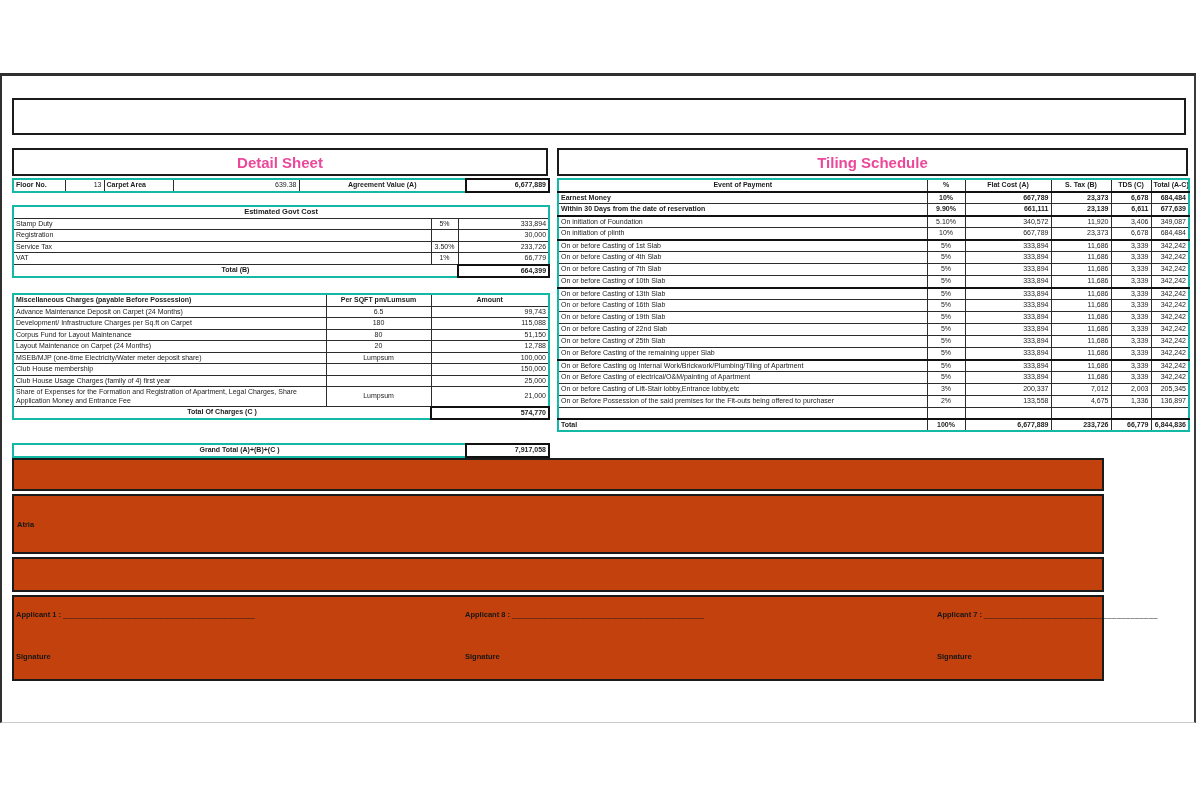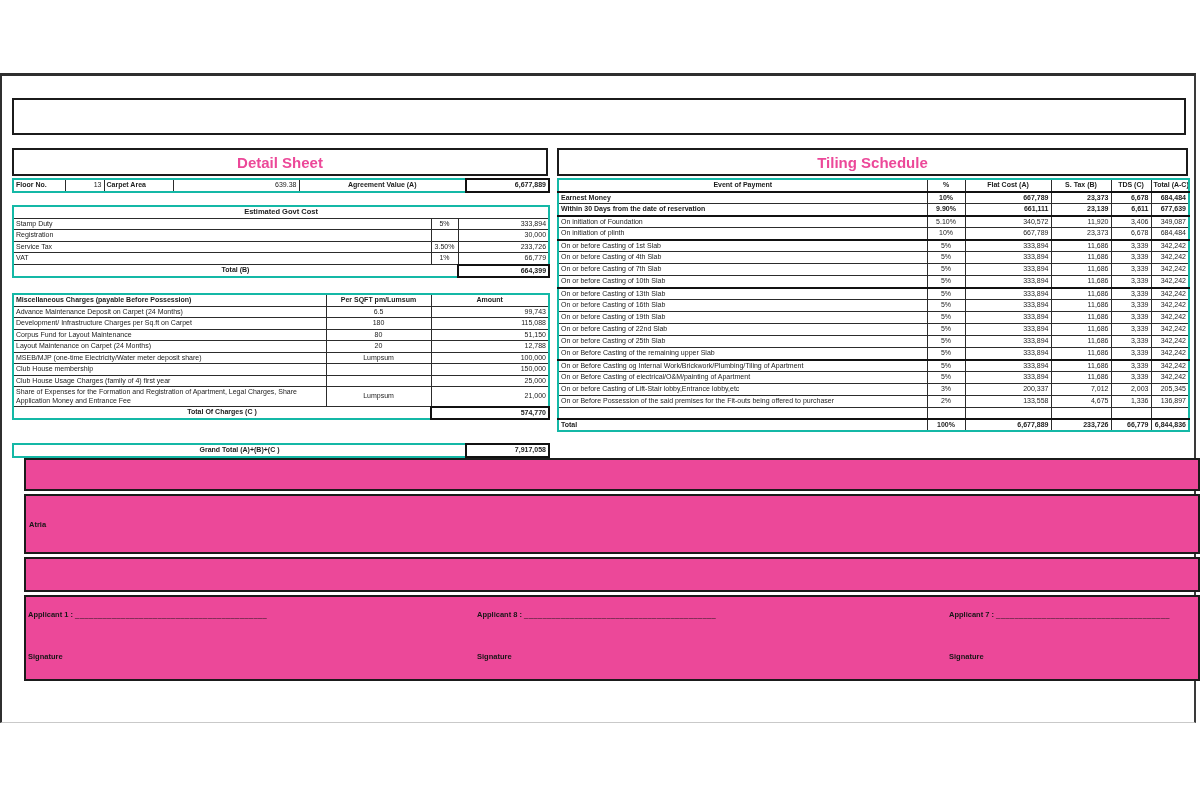--- a/index.html
+++ b/index.html
@@ -38,21 +38,21 @@
   .grand-table { position:absolute; top:295px; left:0; }
   .misc-table td { white-space:normal; }
 
   .ps-table { position:absolute; top:30px; left:0; }
   .ps-table th { height:12px; text-align:center; border-bottom:2px solid #111; }
   .ps-table td { height:12px; }
   tr.group-end td { border-bottom:2.5px solid #111; }
   tr.spacer td { height:11px; }
   tr.total-row td { border-top:2px solid #111; font-weight:bold; }
 
-  .wide-box { position:absolute; left:24px; width:1176px; border:2px solid #1b1b1b; background:#ec4899; }
+  .wide-box { position:absolute; left:12px; width:1092px; border:2px solid #1b1b1b; background:#c2410c; }
   .box-a { top:458px; height:33px; }
   .box-atria { top:494px; height:60px; padding:24px 0 0 3px; font-size:7.5px; font-weight:bold; }
   .box-b { top:557px; height:35px; }
   .box-sign { top:595px; height:86px; }
 
   .sign-col { position:absolute; top:0; height:100%; }
   .sign-col .app-line { position:absolute; top:13px; left:2px; font-size:7.5px; font-weight:bold;
                         white-space:nowrap; letter-spacing:0; }
   .sign-col .sig { position:absolute; top:55px; left:2px; font-size:7.5px; font-weight:bold; }
   .sign-col.c1 { left:0px;   width:430px;text-align:center; }

